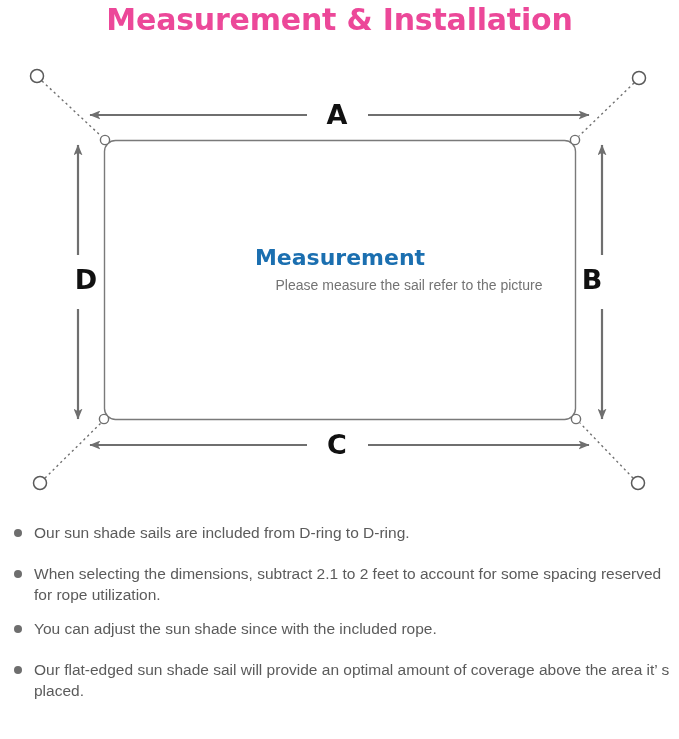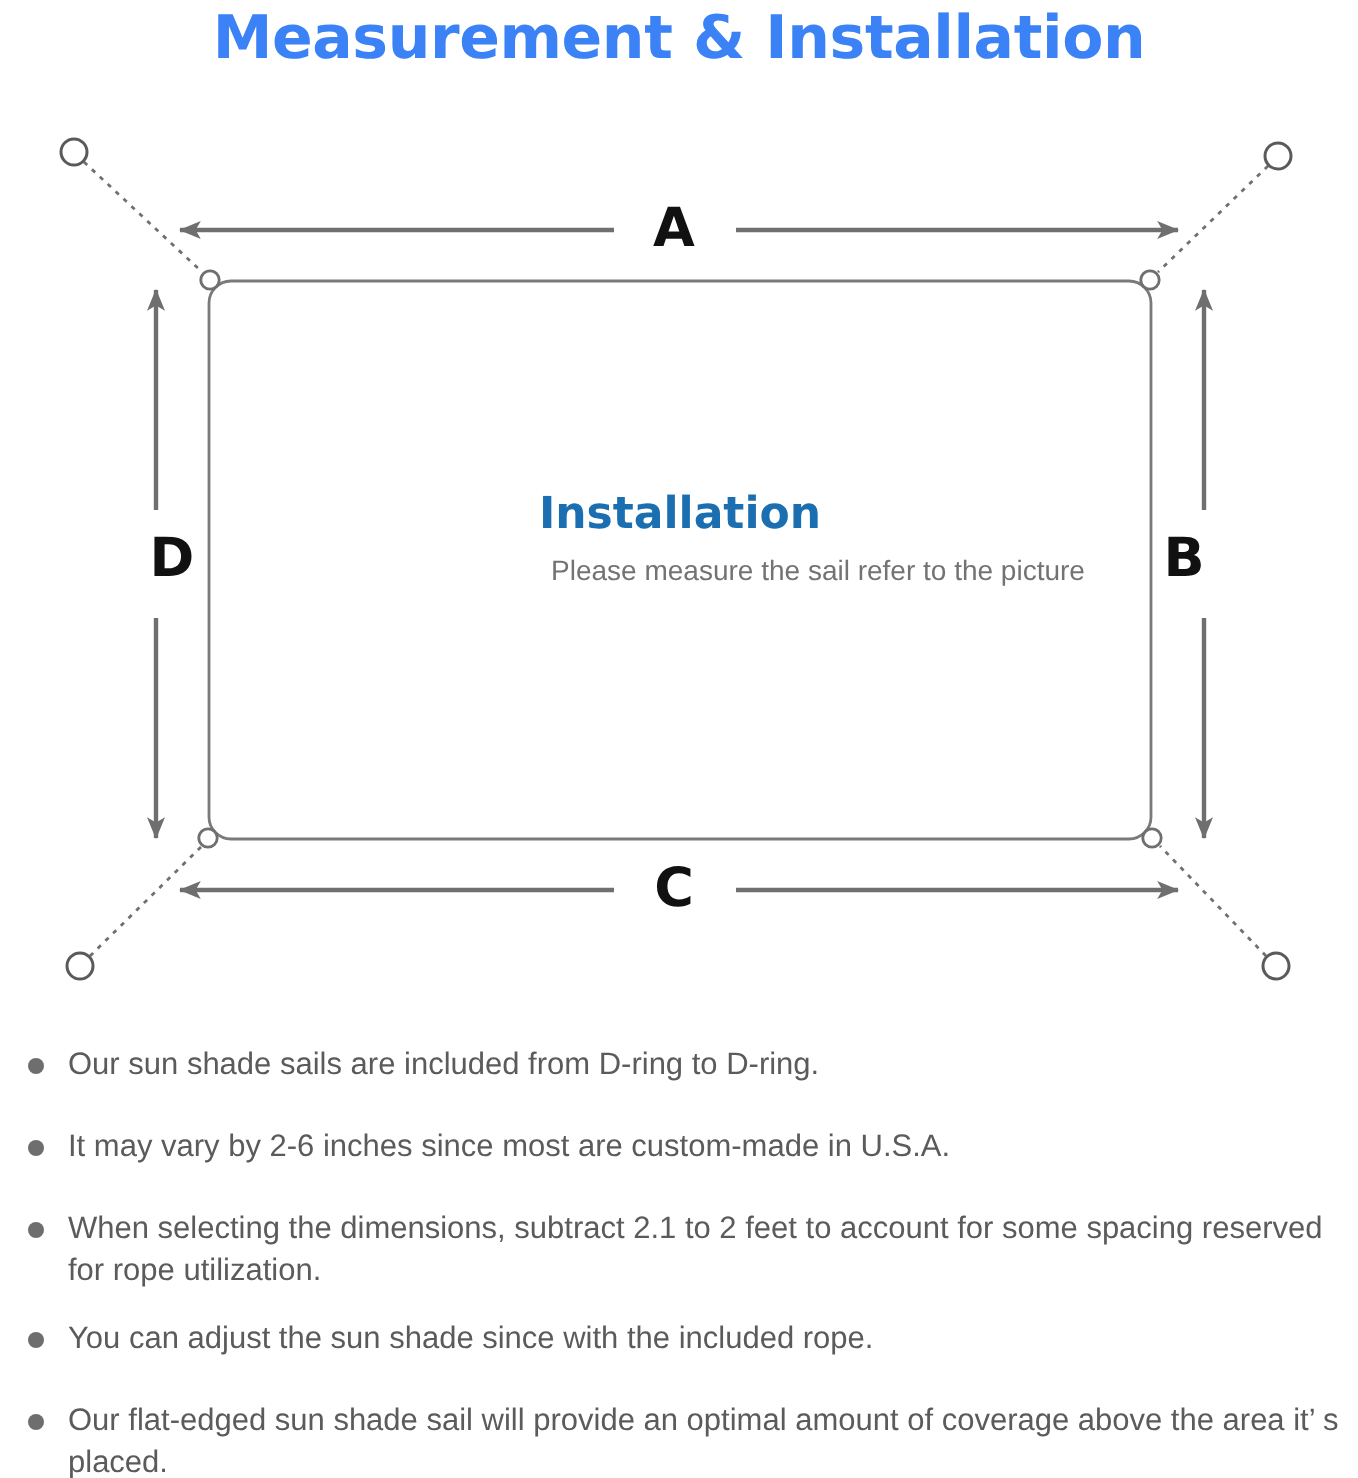--- a/index.html
+++ b/index.html
@@ -21,21 +21,21 @@
     position: absolute;
     left: 0;
     top: 0;
     width: 679px;
     height: 46px;
     line-height: 40px;
     text-align: center;
     font-family: "DejaVu Sans", sans-serif;
     font-size: 30px;
     font-weight: bold;
-    color: #3b82f6;
+    color: #ec4899;
     letter-spacing: -0.2px;
     white-space: nowrap;
   }
 
   
   #diagram {
     position: absolute;
     left: 0;
     top: 46px;
     width: 679px;
@@ -169,48 +169,44 @@
       <line x1="78" y1="209" x2="78" y2="99"></line>
       <line x1="78" y1="263" x2="78" y2="373"></line>
     </g>
 
     <g stroke="#6f6f6f" stroke-width="2.2" marker-end="url(#ah)">
       <line x1="602" y1="209" x2="602" y2="99"></line>
       <line x1="602" y1="263" x2="602" y2="373"></line>
     </g>
   </svg>
 
-  <div id="sail-title">Installation</div>
+  <div id="sail-title">Measurement</div>
   <div id="sail-subtitle">Please measure the sail refer to the picture</div>
 
   <div class="dim-label" id="label-A">A</div>
   <div class="dim-label" id="label-B">B</div>
   <div class="dim-label" id="label-C">C</div>
   <div class="dim-label" id="label-D">D</div>
 </div>
 
 <div id="notes">
 
   <div class="note-item" style="margin-bottom:15px;">
     <span class="bullet"></span>
     <span class="note-text">Our sun shade sails are included from D-ring to D-ring.</span>
   </div>
 
+
+  <div class="note-item" style="margin-bottom:13px;">
+    <span class="bullet"></span>
+    <span class="note-text">When selecting the dimensions, subtract 2.1 to 2 feet to account for some spacing reserved for rope utilization.</span>
+  </div>
+
   <div class="note-item" style="margin-bottom:15px;">
     <span class="bullet"></span>
-    <span class="note-text">It may vary by 2-6 inches since most are custom-made in U.S.A.</span>
-  </div>
-
-  <div class="note-item" style="margin-bottom:13px;">
-    <span class="bullet"></span>
-    <span class="note-text">When selecting the dimensions, subtract 2.1 to 2 feet to account for some spacing reserved for rope utilization.</span>
-  </div>
-
-  <div class="note-item" style="margin-bottom:15px;">
-    <span class="bullet"></span>
     <span class="note-text">You can adjust the sun shade since with the included rope.</span>
   </div>
 
   <div class="note-item">
     <span class="bullet"></span>
     <span class="note-text">Our flat-edged sun shade sail will provide an optimal amount of coverage above the area it’ s placed.</span>
   </div>
 
 </div>
 

